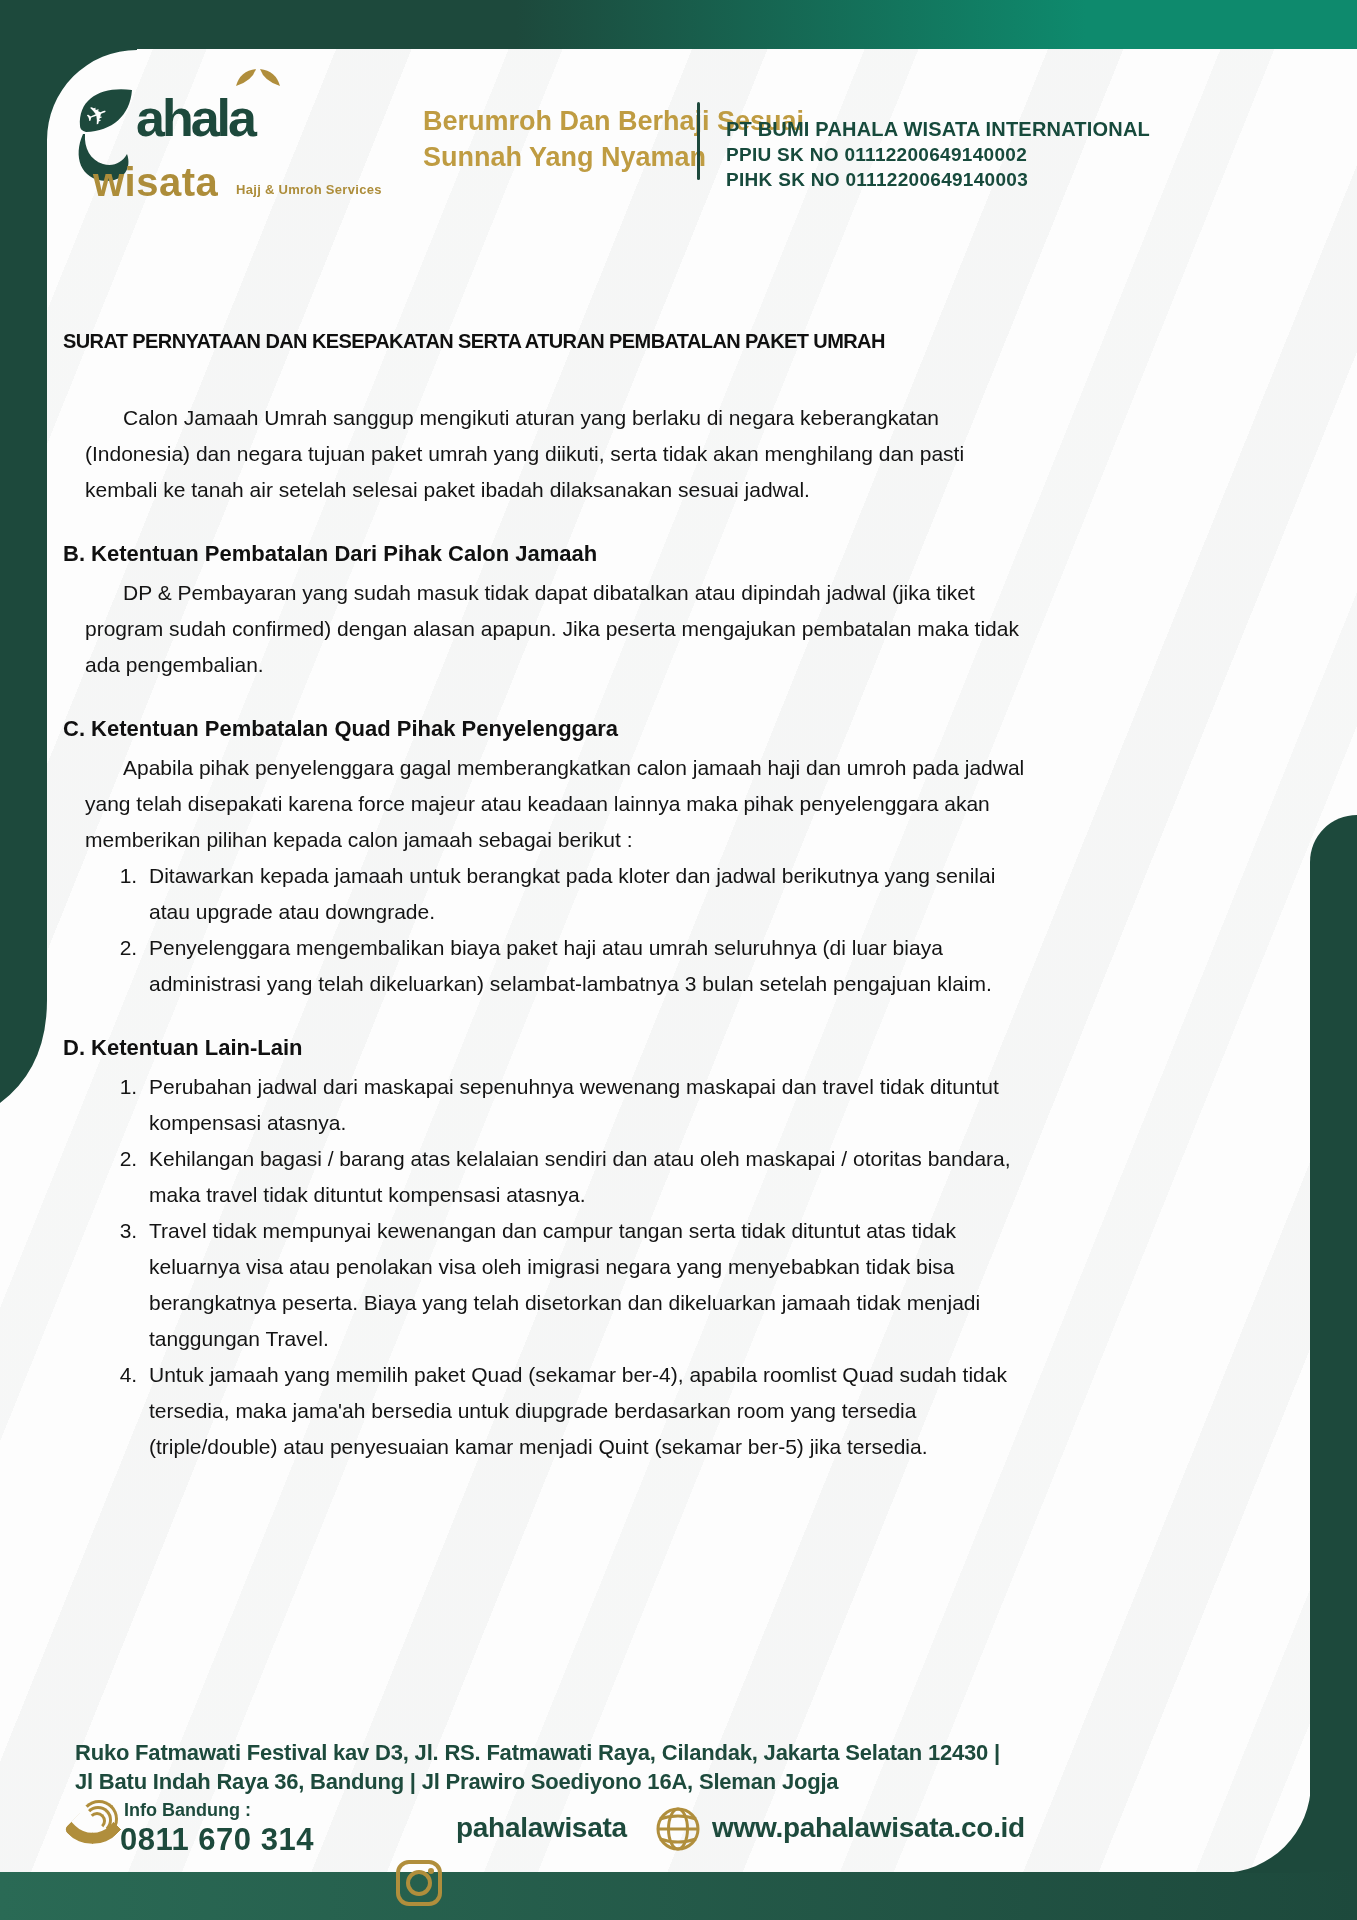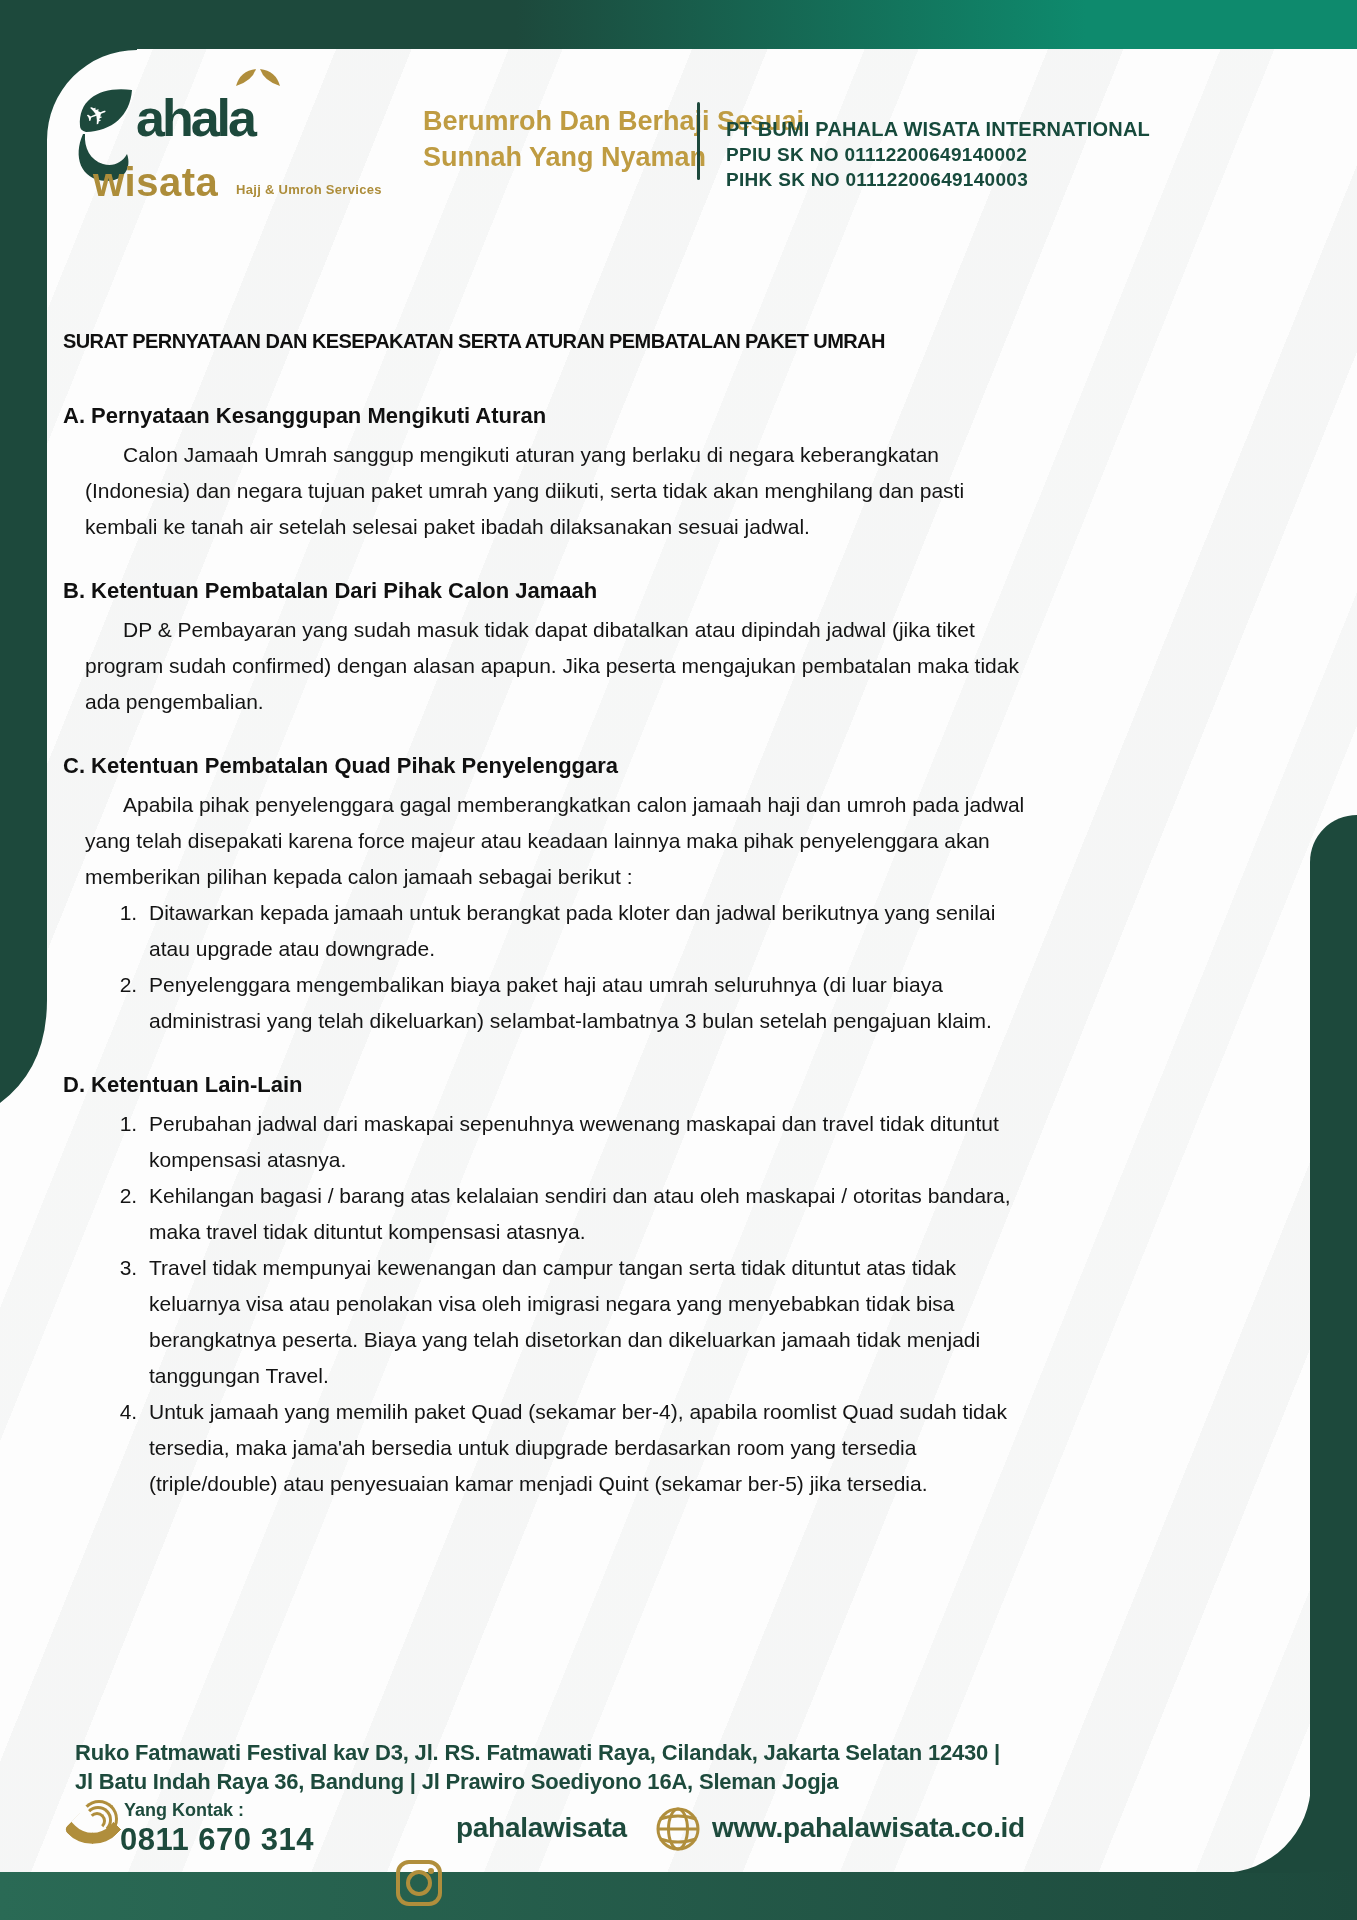--- a/index.html
+++ b/index.html
@@ -117,21 +117,20 @@
   <div class="abs" style="left:718px;top:116px;margin-left:8px;">
     <div class="company-name">PT BUMI PAHALA WISATA INTERNATIONAL</div>
     <div class="company-line">PPIU SK NO 01112200649140002</div>
     <div class="company-line">PIHK SK NO 01112200649140003</div>
   </div>
 
   <div class="abs doc-title" style="left:63px;top:330px;">SURAT PERNYATAAN DAN KESEPAKATAN SERTA ATURAN PEMBATALAN PAKET UMRAH</div>
 
   <div class="abs doc-sections" id="doc-sections" style="left:63px;top:400px;">
       <div class="section">
-        <h3>A. Pernyataan Kesanggupan Mengikuti Aturan</h3>
         <p class="para">Calon Jamaah Umrah sanggup mengikuti aturan yang berlaku di negara keberangkatan (Indonesia) dan negara tujuan paket umrah yang diikuti, serta tidak akan menghilang dan pasti kembali ke tanah air setelah selesai paket ibadah dilaksanakan sesuai jadwal.</p>
       </div>
       <div class="section">
         <h3>B. Ketentuan Pembatalan Dari Pihak Calon Jamaah</h3>
         <p class="para">DP &amp; Pembayaran yang sudah masuk tidak dapat dibatalkan atau dipindah jadwal (jika tiket program sudah confirmed) dengan alasan apapun. Jika peserta mengajukan pembatalan maka tidak ada pengembalian.</p>
       </div>
       <div class="section">
         <h3>C. Ketentuan Pembatalan Quad Pihak Penyelenggara</h3>
         <p class="para no-gap">Apabila pihak penyelenggara gagal memberangkatkan calon jamaah haji dan umroh pada jadwal yang telah disepakati karena force majeur atau keadaan lainnya maka pihak penyelenggara akan memberikan pilihan kepada calon jamaah sebagai berikut :</p>
         <ol>
@@ -154,21 +153,21 @@
     <div>Ruko Fatmawati Festival kav D3, Jl. RS. Fatmawati Raya, Cilandak, Jakarta Selatan 12430 |</div>
     <div>Jl Batu Indah Raya 36, Bandung | Jl Prawiro Soediyono 16A, Sleman Jogja</div>
   </div>
 
   <div class="abs phone-icon" style="left:70px;top:1798px;">
     <span class="phone-wave w1"></span>
     <span class="phone-wave w2"></span>
     <span class="phone-wave w3"></span>
     <span class="phone-handset"></span>
   </div>
-  <div class="abs contact-label" style="left:124px;top:1800px;">Yang Kontak :</div>
+  <div class="abs contact-label" style="left:124px;top:1800px;">Info Bandung :</div>
   <div class="abs contact-phone" style="left:120px;top:1822px;">0811 670 314</div>
 
   <div class="abs ig-icon" style="left:396px;top:1806px;">
     <span class="ig-lens"></span>
     <span class="ig-dot"></span>
   </div>
   <div class="abs contact-text" style="left:456px;top:1812px;">pahalawisata</div>
 
   <svg class="abs" style="left:655px;top:1806px;" width="46" height="46" viewBox="0 0 46 46">
     <g fill="none" stroke="#b08e3c" stroke-width="3">

